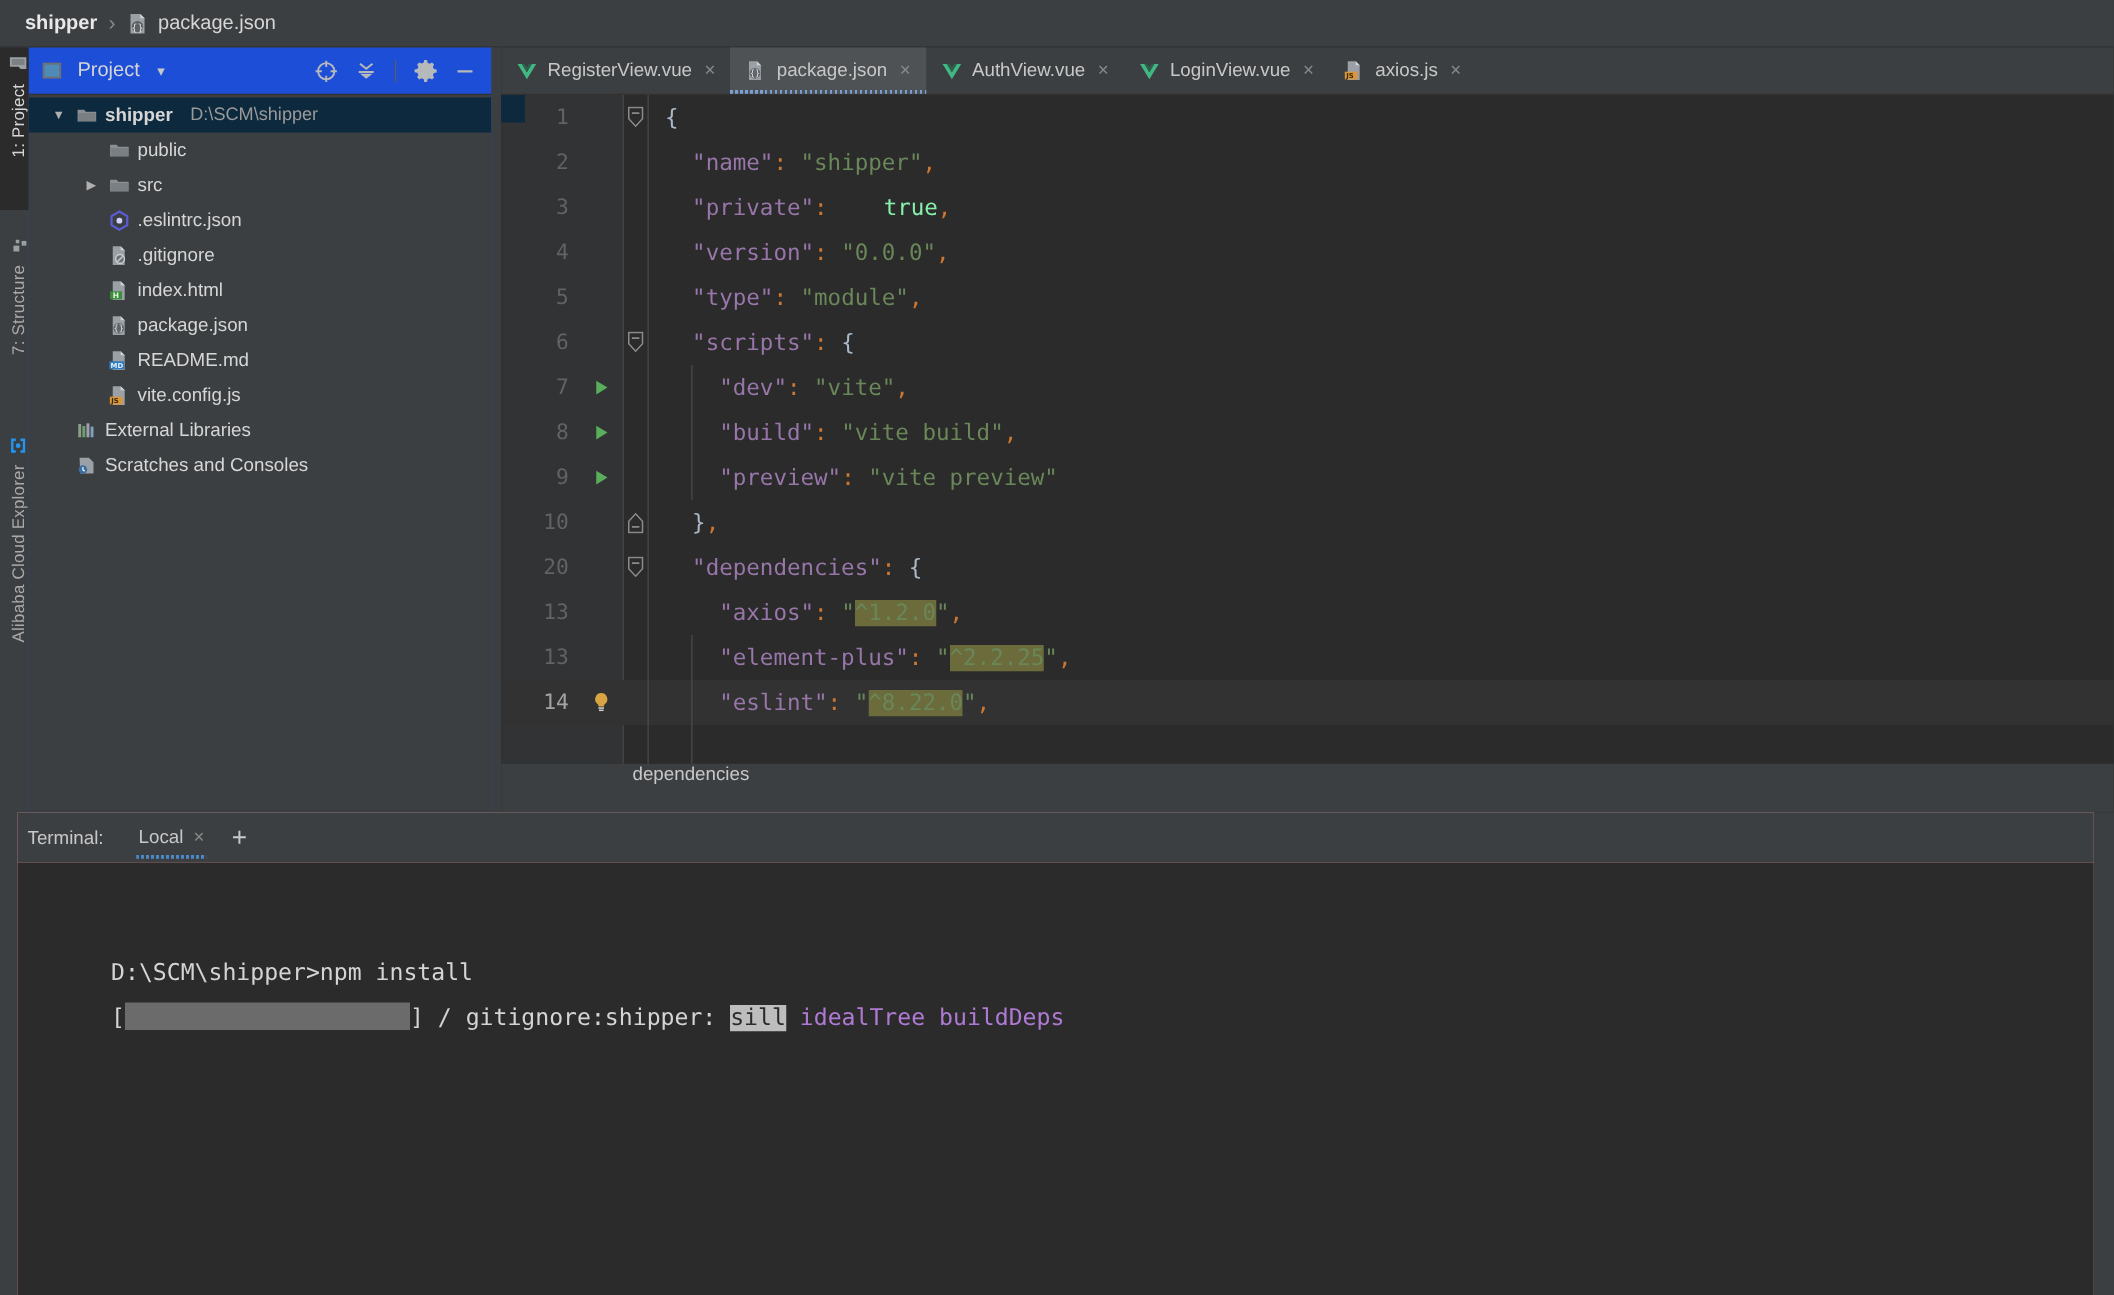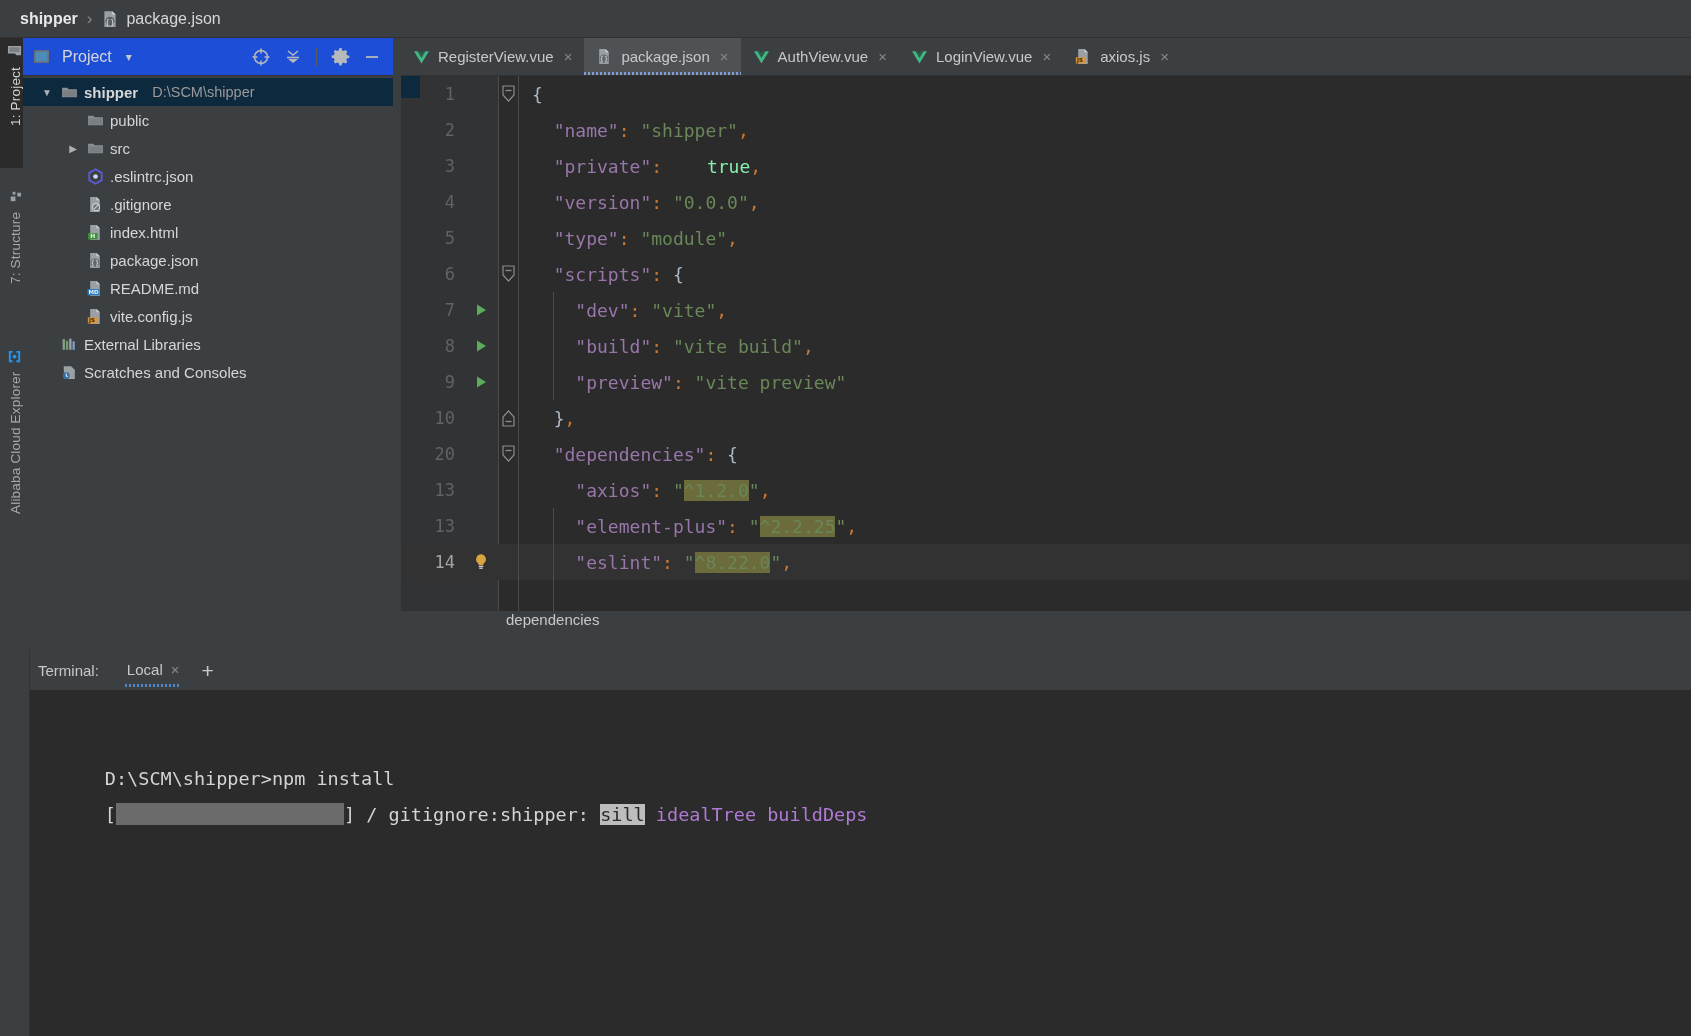--- a/index.html
+++ b/index.html
@@ -126,21 +126,21 @@
   }
 
   #breadcrumb-bar {
     position: absolute; left: 0; top: 573px; width: 1290px; height: 39px;
     background: #3c3f41; display: flex; align-items: flex-start; padding-left: 105px;
     font-size: 15px; color: #c8c8c8;
   }
 
   
   #terminal-panel {
-    position: absolute; left: 30px; top: 650px; width: 1661px; height: 386px;
+    position: absolute; left: 14px; top: 650px; width: 1661px; height: 386px;
     background: #fca5a5;
   }
   #terminal-header {
     height: 40px; background: #3c3f41; display: flex; align-items: center;
     padding-left: 8px; gap: 4px; font-size: 15px; color: #c8c8c8;
   }
   #terminal-header .tlabel { margin-right: 14px; }
   .tterm-tab {
     display: flex; align-items: center; gap: 8px; padding: 9px 10px 10px 10px;
     position: relative; color: #c8c8c8;

